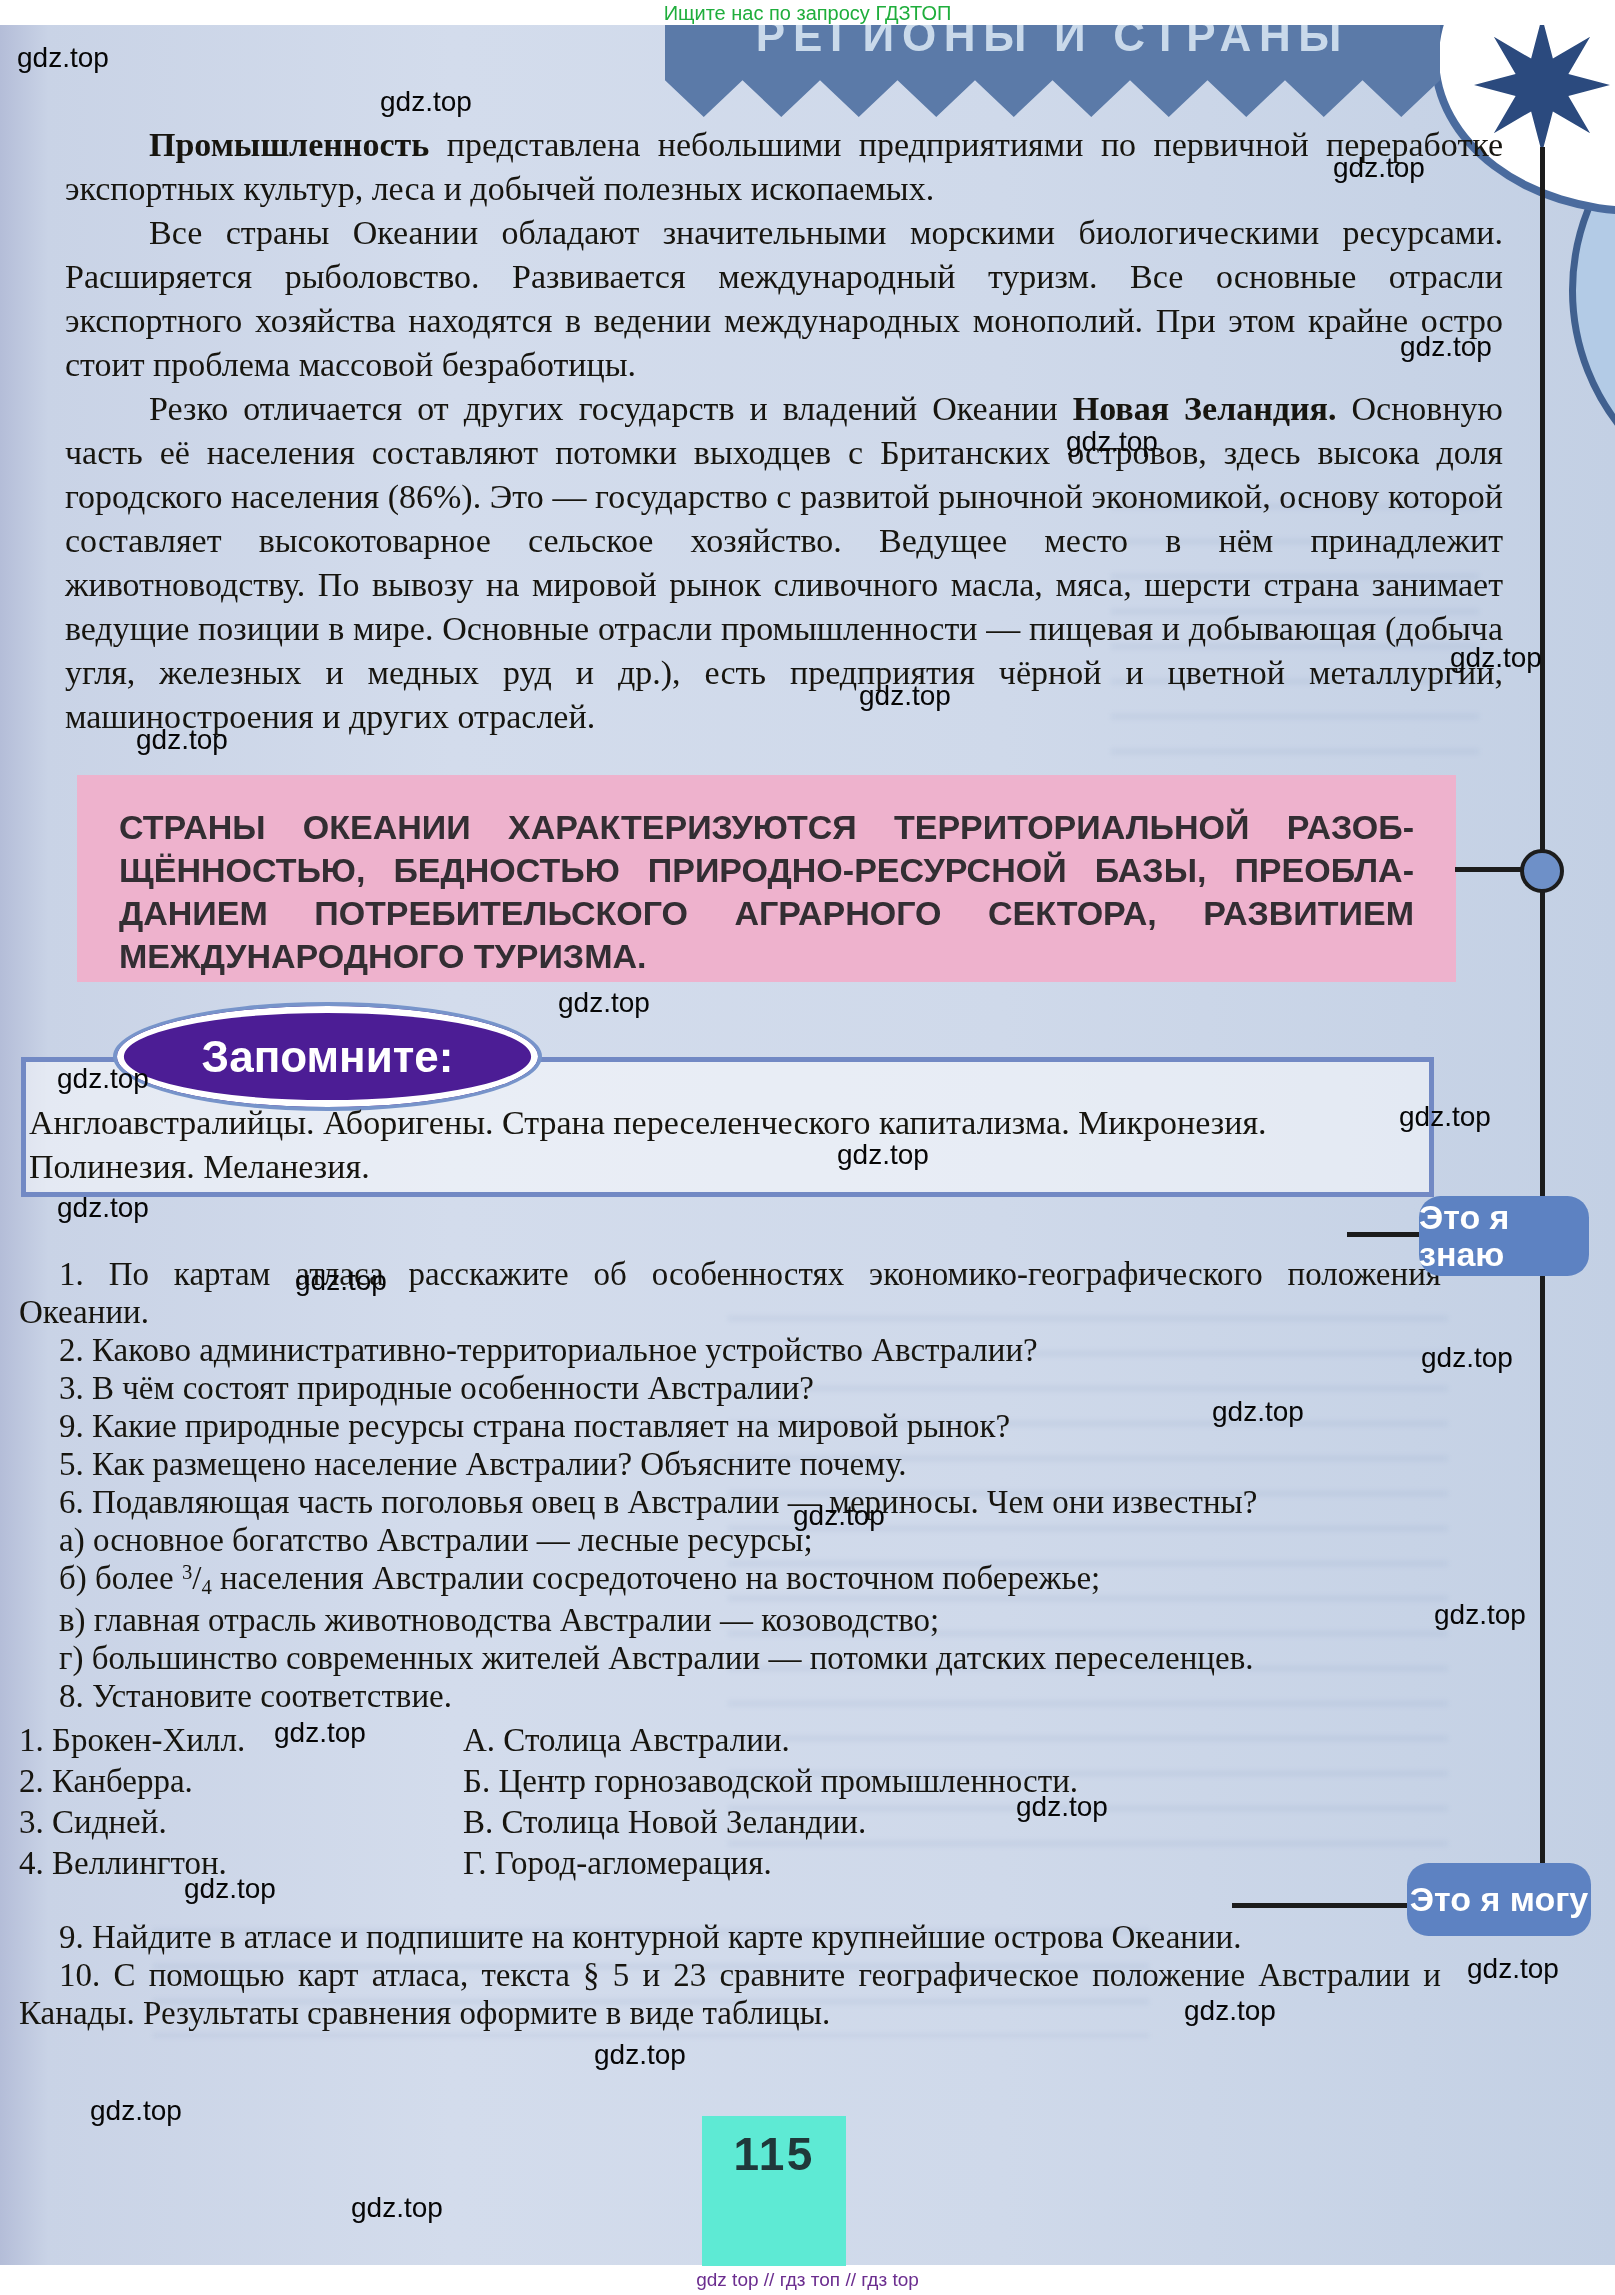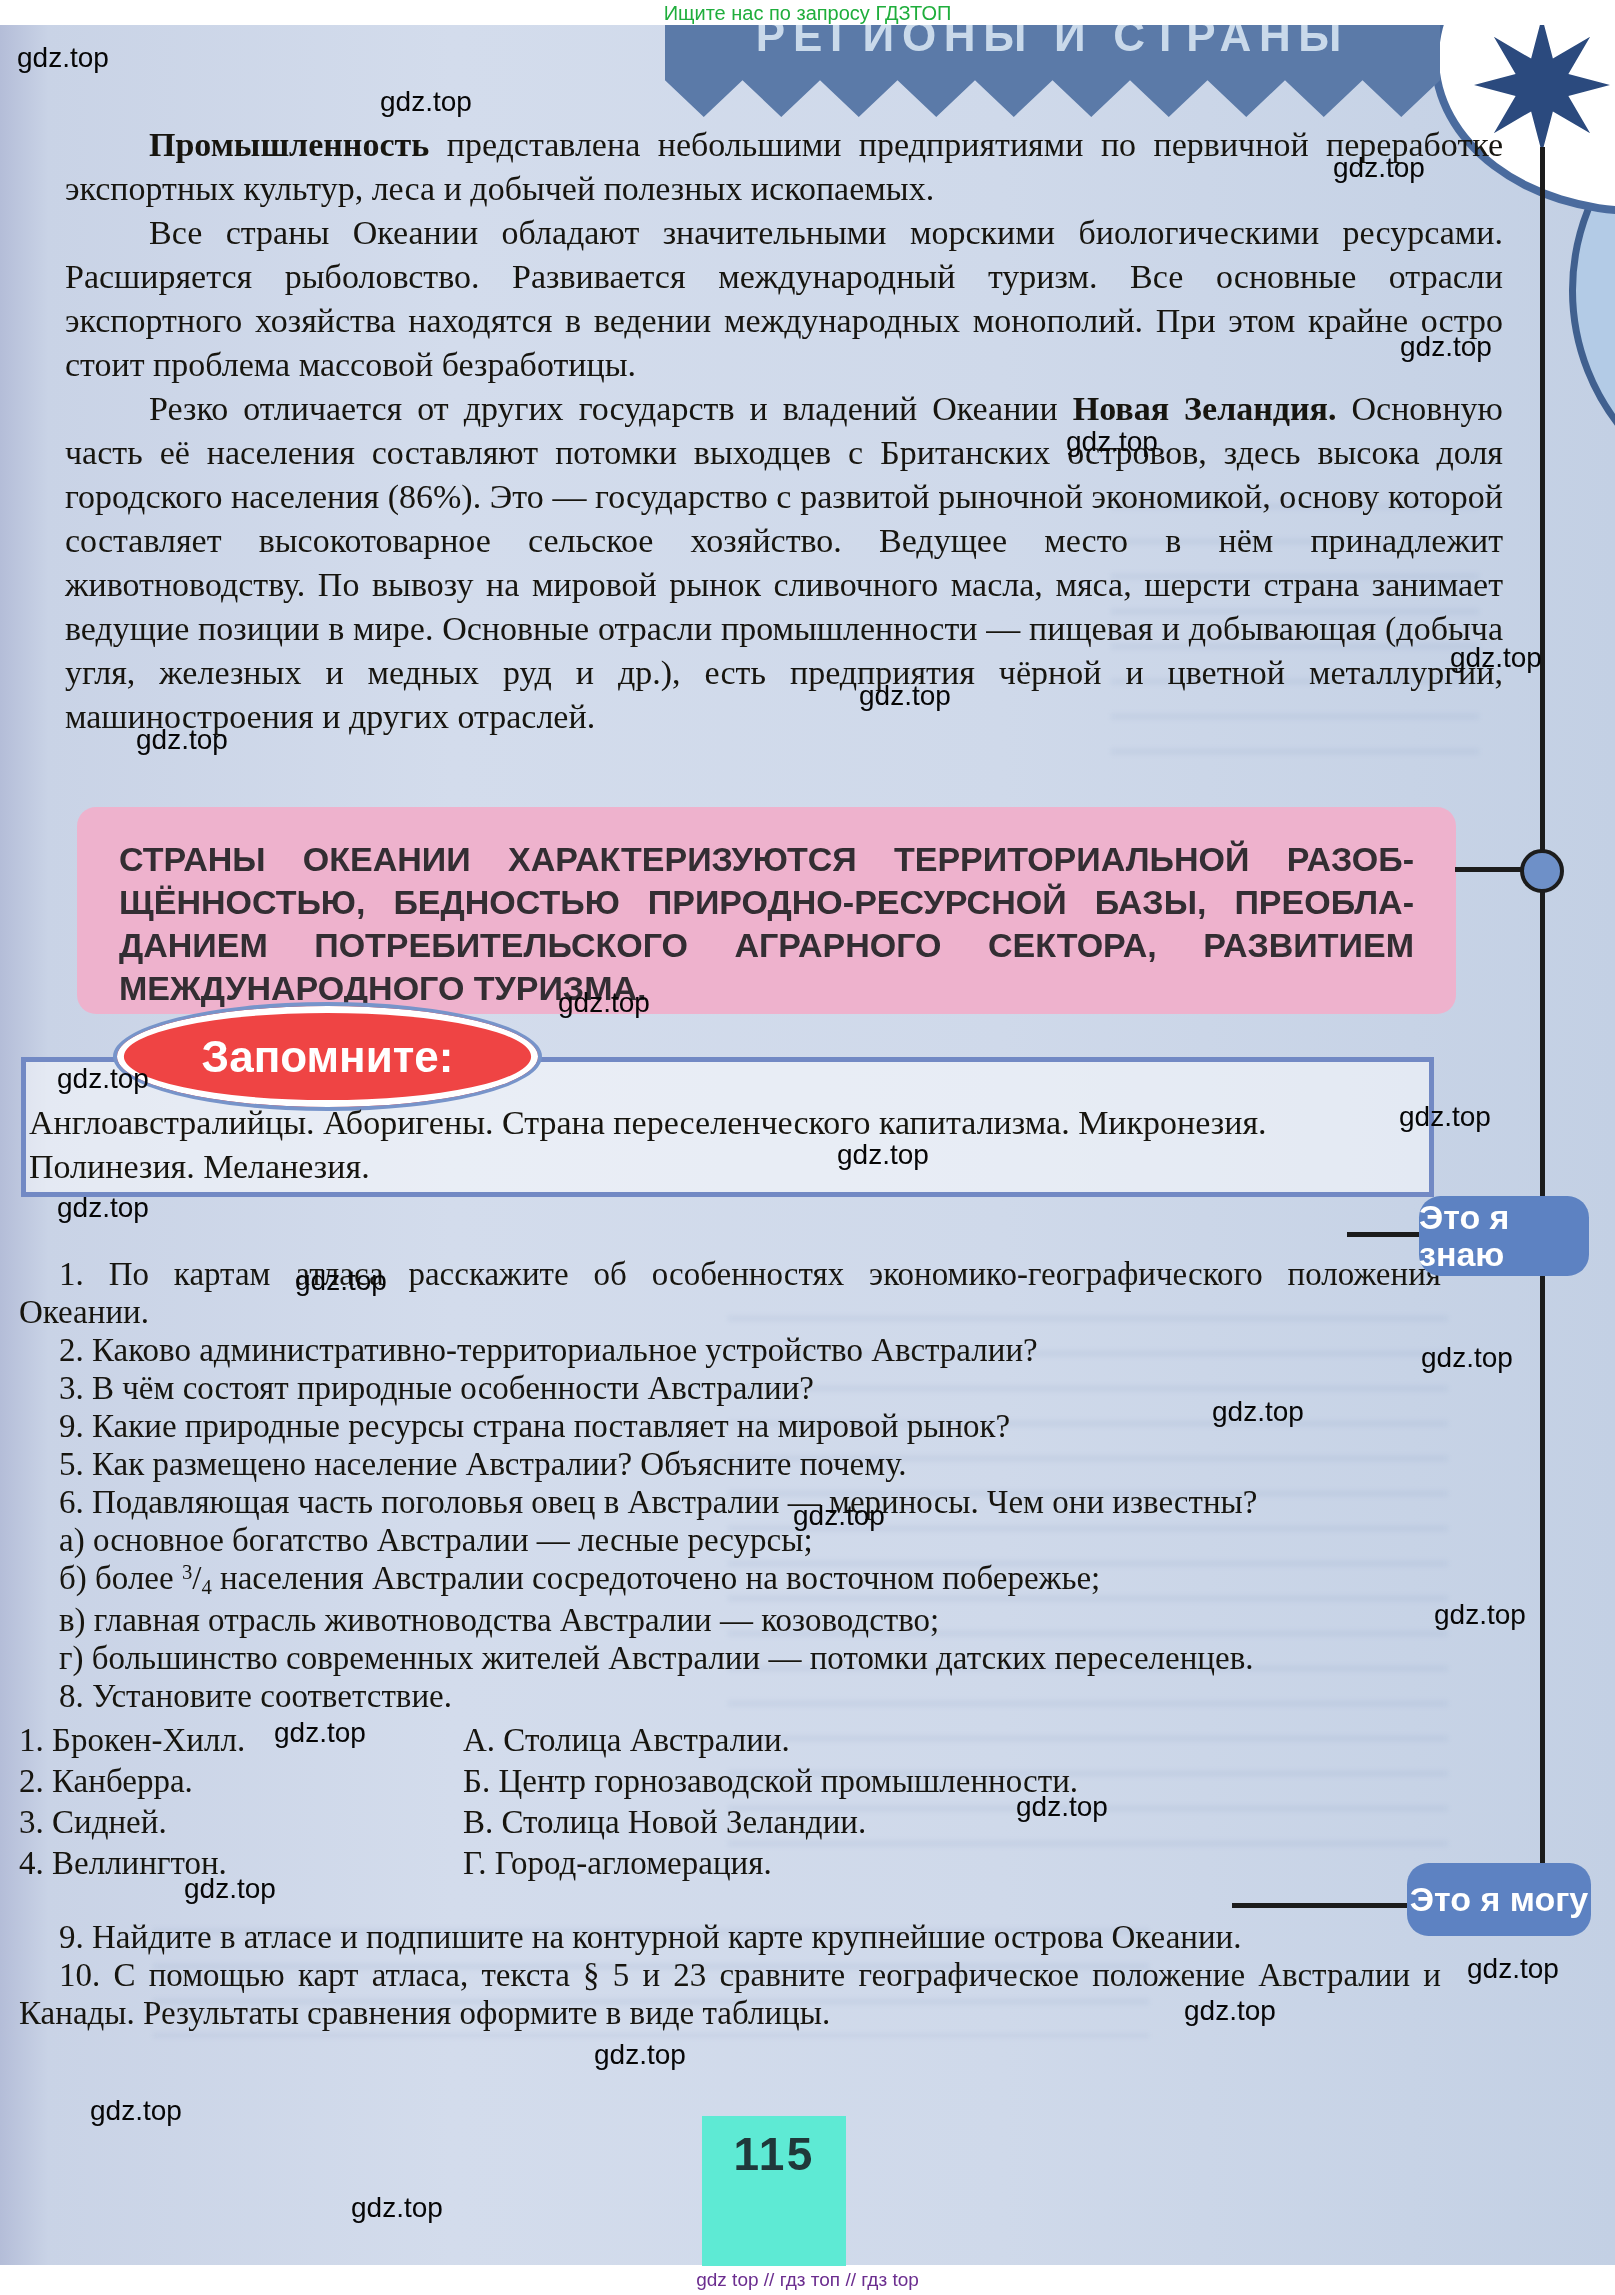--- a/index.html
+++ b/index.html
@@ -30,30 +30,30 @@
   .vline{position:absolute;left:1540px;top:147px;width:5.4px;height:1720px;background:#1c1c1c;z-index:5;}
   .hstub{position:absolute;background:#1c1c1c;height:5.4px;z-index:5;}
   .node-circle{position:absolute;left:1520px;top:849px;width:44px;height:44px;border-radius:50%;
                background:#6e90c8;border:4.6px solid #1c1c1c;box-sizing:border-box;z-index:6;}
   
   .bodytext{position:absolute;left:65px;top:123px;width:1438px;z-index:4;
             font:400 34px/44px "Liberation Serif", serif;text-align:justify;}
   .bodytext p{margin:0;text-indent:84px;}
   .lead{font-weight:700;}
   
-  .pinkbox{position:absolute;left:77px;top:807px;width:1379px;height:207px;box-sizing:border-box;
+  .pinkbox{position:absolute;left:77px;top:775px;width:1379px;height:207px;box-sizing:border-box;
            background:#eeb2cd;padding:31px 42px 0 42px;z-index:4;
-           font:700 34px/43px "Liberation Sans", sans-serif;color:#332e33;border-radius:19px;}
+           font:700 34px/43px "Liberation Sans", sans-serif;color:#332e33;}
   .pink-line{text-align:justify;text-align-last:justify;}
   .pink-line.last{text-align-last:left;}
   
   .rem-box{position:absolute;left:21.4px;top:1057px;width:1413px;height:140px;box-sizing:border-box;
            border:5.4px solid #7289c4;background:rgba(255,255,255,.5);z-index:4;}
   .rem-oval{position:absolute;left:113px;top:1002px;width:429px;height:109px;border-radius:50%;
-            background:#ef4444;border:4.6px solid #7794ca;box-shadow:inset 0 0 0 6.9px #ffffff;z-index:5;
+            background:#4c1d95;border:4.6px solid #7794ca;box-shadow:inset 0 0 0 6.9px #ffffff;z-index:5;
             display:flex;align-items:center;justify-content:center;box-sizing:border-box;}
   .rem-oval span{font:700 44px/46px "Liberation Sans", sans-serif;color:#ffffff;}
   .terms{position:absolute;left:29px;top:1101px;width:1390px;z-index:5;
          font:400 34px/44px "Liberation Serif", serif;}
   .terms div{white-space:nowrap;}
   
   .side-badge{position:absolute;background:#5d82c2;border-radius:21.4px;z-index:7;
               display:flex;align-items:center;justify-content:center;}
   .side-badge span{font:700 34px/37px "Liberation Sans", sans-serif;color:#ffffff;}
   .badge-know{left:1419px;top:1196px;width:170px;height:80px;}

